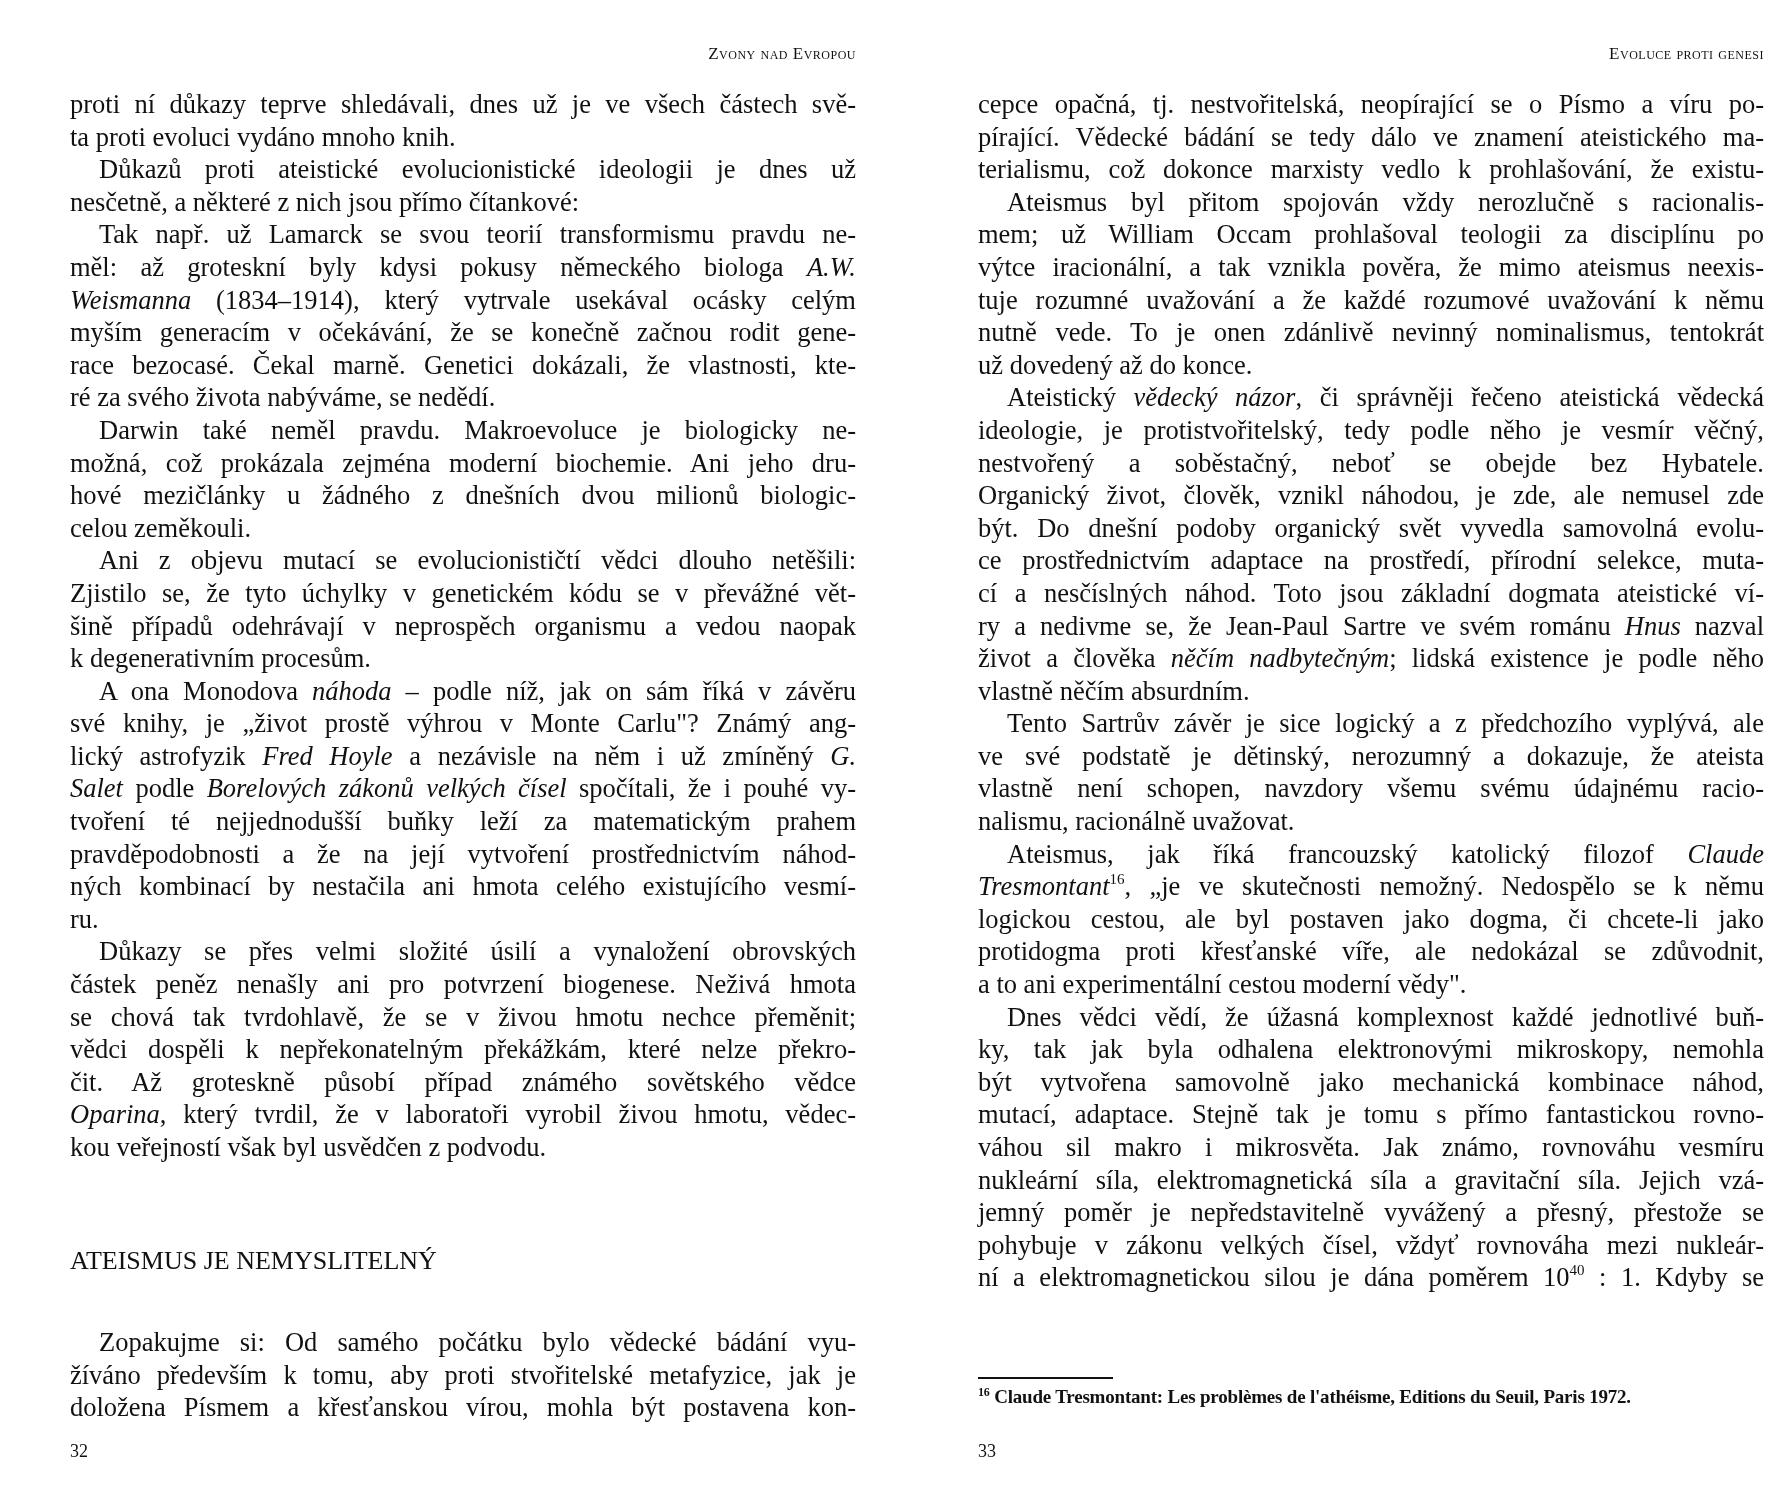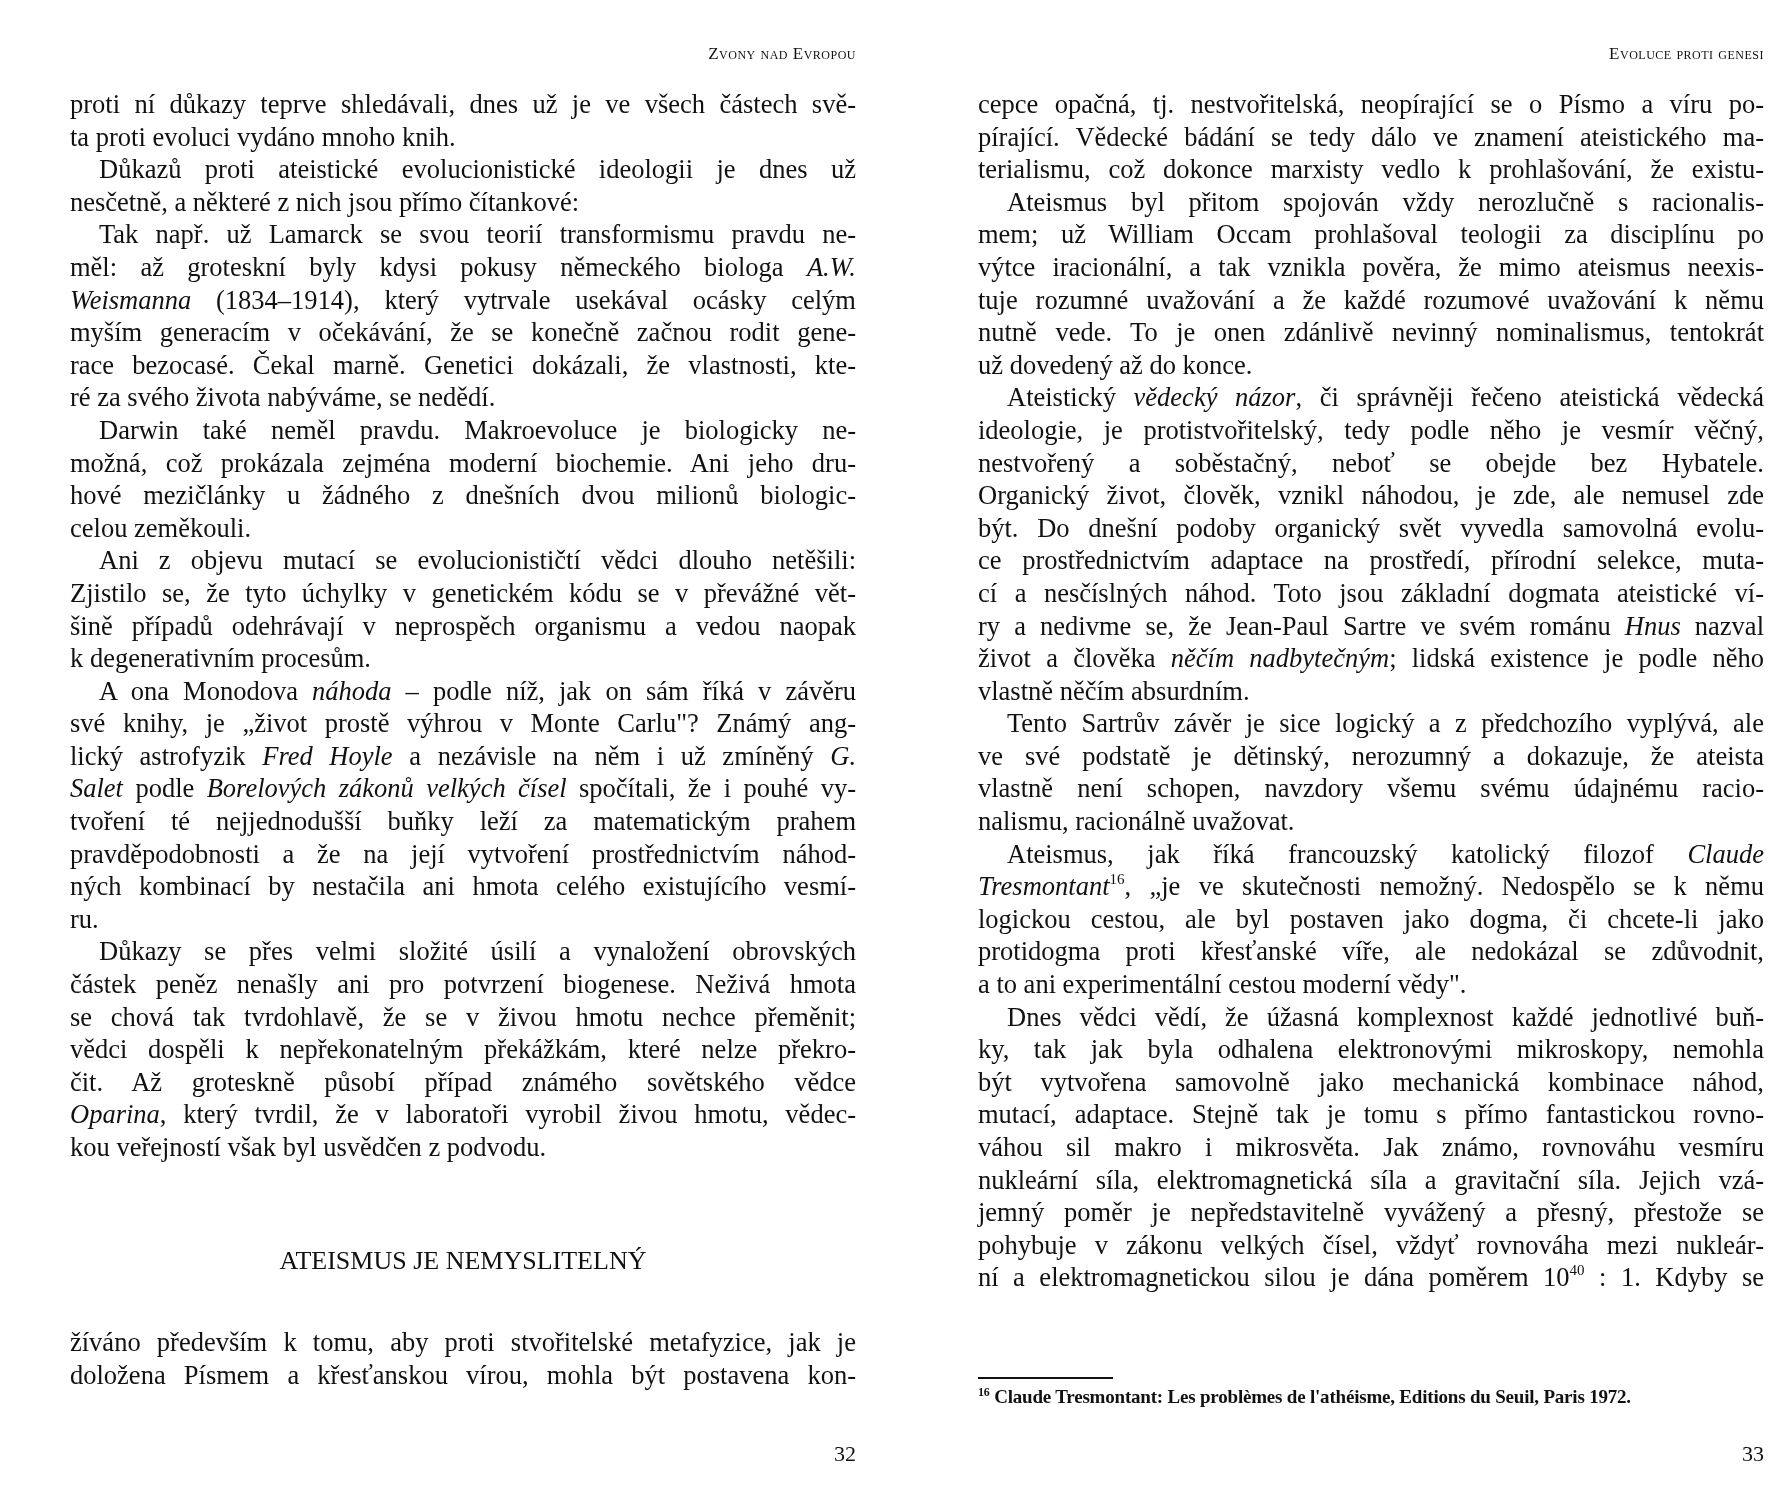--- a/index.html
+++ b/index.html
@@ -11,25 +11,25 @@
   .running-head { position: absolute; top: 44px; left: 0; width: 100%; text-align: right;
                   font-size: 17px; letter-spacing: 0.5px; font-variant: small-caps; }
   .body { position: absolute; top: 88px; left: 0; width: 100%; }
   .line { height: 32.6px; line-height: 32.6px; font-size: 26.5px; text-align: justify;
           text-align-last: justify; white-space: nowrap; overflow: visible; }
   .line.last { text-align-last: left; }
   .line.indent { text-indent: 29px; }
   .line span { white-space: pre; }
   .line .it { font-style: italic; }
   .line sup { font-size: 15px; line-height: 0; vertical-align: 11px; }
-  .heading { text-align: center; font-size: 26px; height: 32.6px; line-height: 32.6px; }
+  .heading { font-size: 26px; height: 32.6px; line-height: 32.6px; }
   .spacer-lg { height: 81px; }
   .spacer-md { height: 49px; }
-  .page-number { position: absolute; top: 1441px; left: 0; width: 100%; text-align: right;
-                 font-size: 22px; }
+  .page-number { position: absolute; top: 1441px; left: 0; width: 100%; text-align: left;
+                 font-size: 18px; }
   .footnote-rule { position: absolute; left: 0; top: 1377px; width: 135px; height: 2px; background: #111; }
   .footnote { position: absolute; left: 0; top: 1386px; font-size: 19px; font-weight: bold;
               white-space: nowrap; letter-spacing: -0.2px; }
   .footnote sup { font-size: 12px; vertical-align: 7px; line-height: 0; }
 </style>
 </head>
 <body>
 
 <div class="page" id="page-left">
   <div class="running-head">Zvony nad Evropou</div>
@@ -66,20 +66,21 @@
         <div class="line"><span>se chová tak tvrdohlavě, že se v živou hmotu nechce přeměnit;</span></div>
         <div class="line"><span>vědci dospěli k nepřekonatelným překážkám, které nelze překro-</span></div>
         <div class="line"><span>čit. Až groteskně působí případ známého sovětského vědce</span></div>
         <div class="line"><span class="it">Oparina</span><span>, který tvrdil, že v laboratoři vyrobil živou hmotu, vědec-</span></div>
         <div class="line last"><span>kou veřejností však byl usvědčen z podvodu.</span></div>
       </div>
     <div class="spacer-lg"></div>
     <div class="heading">ATEISMUS JE NEMYSLITELNÝ</div>
     <div class="spacer-md"></div>
     <div id="left-block2">
+        <div class="line indent"><span>Zopakujme si: Od samého počátku bylo vědecké bádání vyu-</span></div>
         <div class="line"><span>žíváno především k tomu, aby proti stvořitelské metafyzice, jak je</span></div>
         <div class="line"><span>doložena Písmem a křesťanskou vírou, mohla být postavena kon-</span></div>
       </div>
   </div>
   <div class="page-number">32</div>
 </div>
 
 <div class="page" id="page-right">
   <div class="running-head">Evoluce proti genesi</div>
   <div class="body">

